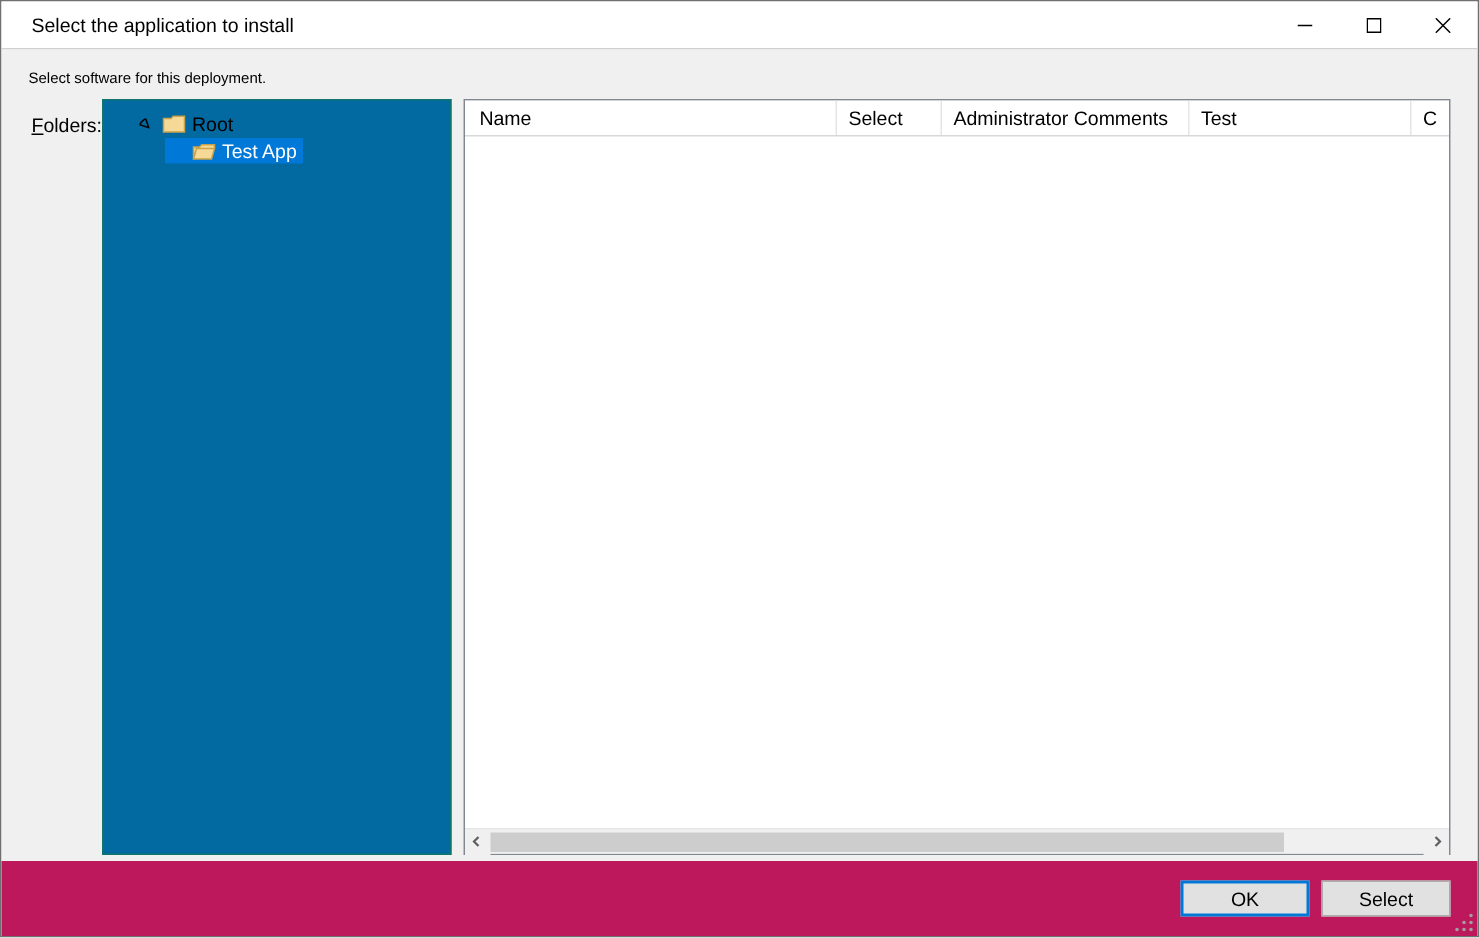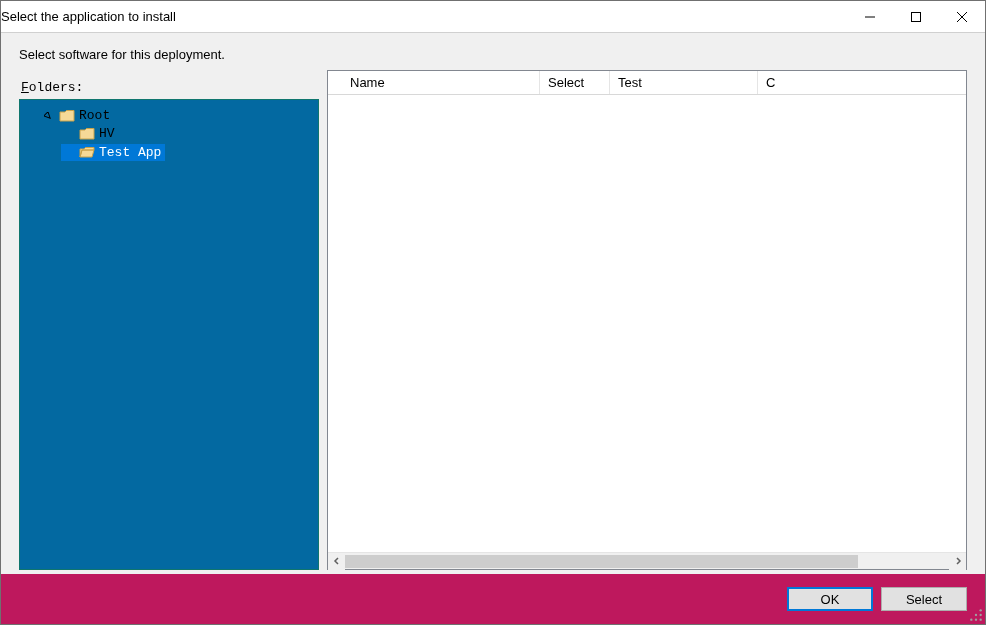--- a/index.html
+++ b/index.html
@@ -16,21 +16,21 @@
     width: 986px; height: 625px;
     border: 1px solid #707070;
     background: #fff;
     display: flex; flex-direction: column;
     position: relative;
   }
   
   .titlebar {
     height: 32px;
     display: flex; align-items: center;
-    padding-left: 0;
+    padding-left: 20px;
     border-bottom: 1px solid #d0d0d0;
     background: #fff;
   }
   .titlebar-title { flex: 1; font-size: 13px; }
   .titlebar-btns { display: flex; height: 100%; }
   .tbtn {
     width: 46px; height: 32px;
     display: flex; align-items: center; justify-content: center;
     color: #000;
     cursor: default;
@@ -40,33 +40,33 @@
   
   .body {
     flex: 1;
     background: #f0f0f0;
     display: flex; flex-direction: column;
     padding: 0;
     position: relative;
   }
   .instruction {
     padding: 14px 18px 8px 18px;
-    font-size: 13px;
+    font-size: 10px;
     color: #000;
   }
   .content {
     flex: 1;
     display: flex;
     gap: 8px;
     padding: 0 18px 4px 18px;
     min-height: 0;
   }
   .col-left {
     width: 300px;
-    display: flex; flex-direction: column; font-family: Liberation Mono, monospace;
+    display: flex; flex-direction: row;
   }
   .col-right {
     flex: 1;
     display: flex; flex-direction: column;
   }
   .label {
     font-size: 13px;
     margin: 10px 0 4px 2px;
   }
   .label .mn { text-decoration: underline; }
@@ -156,21 +156,21 @@
     font-size: 13px;
     color: #000;
   }
   .th {
     padding: 4px 8px;
     border-right: 1px solid #e5e5e5;
     white-space: nowrap;
     overflow: hidden;
     text-overflow: ellipsis;
   }
-  .th.name  { width: 212px; padding-left: 22px; }
+  .th.name  { width: 248px; padding-left: 10px; }
   .th.ver   { width: 70px; }
   .th.admin { width: 165px; }
   .th.type  { width: 148px; }
   .th.last  { flex: 1; min-width: 10px; border-right: none; }
   .table-body { font-size: 13px; }
   .tr {
     display: flex;
     align-items: center;
     height: 22px;
   }
@@ -287,29 +287,20 @@
                         <path d="M1 1 L7 4 L1 7 Z" fill="none" stroke="#000" transform="rotate(45 4 4)"></path>
                       </svg>
                   </span>
                   <svg class="folder-ico" viewBox="0 0 16 14">
                       <path d="M1 3 L6 3 L7.5 1.5 L15 1.5 L15 12 L1 12 Z" fill="#f6d997" stroke="#c9a24a"></path>
                     </svg>
                   <span class="tree-label">Root</span>
                 </span>
                 <ul>
                   <li>
-                    <span class="tree-row">
-                      <span class="expander spacer"></span>
-                      <svg class="folder-ico" viewBox="0 0 16 14">
-                          <path d="M1 3 L6 3 L7.5 1.5 L15 1.5 L15 12 L1 12 Z" fill="#f6d997" stroke="#c9a24a"></path>
-                        </svg>
-                      <span class="tree-label">HV</span>
-                    </span>
-                  </li>
-                  <li>
                     <span class="tree-row selected">
                       <span class="expander spacer"></span>
                       <svg class="folder-ico" viewBox="0 0 16 14">
                           <path d="M1 4 L5 4 L6.5 2.5 L15 2.5 L15 5 L3 5 L1 12 L1 4 Z M3 5 L15 5 L13 12 L1 12 Z" fill="#f6d997" stroke="#c9a24a"></path>
                         </svg>
                       <span class="tree-label">Test App</span>
                     </span>
                   </li>
                 </ul>
               </li>
@@ -317,20 +308,21 @@
           </div>
         </div>
       </div>
 
       <div class="col-right">
         <div class="table-panel">
           <div class="table">
             <div class="table-head">
               <div class="th name">Name</div>
               <div class="th ver">Select</div>
+              <div class="th admin">Administrator Comments</div>
               <div class="th type">Test</div>
               <div class="th last">C</div>
             </div>
           </div>
           <div class="hscroll">
             <div class="hs-btn">
               <svg width="8" height="8" viewBox="0 0 8 8">
                   <path d="M5 1 L2 4 L5 7" fill="none" stroke="currentColor" stroke-width="1.5"></path>
                 </svg>
             </div>

